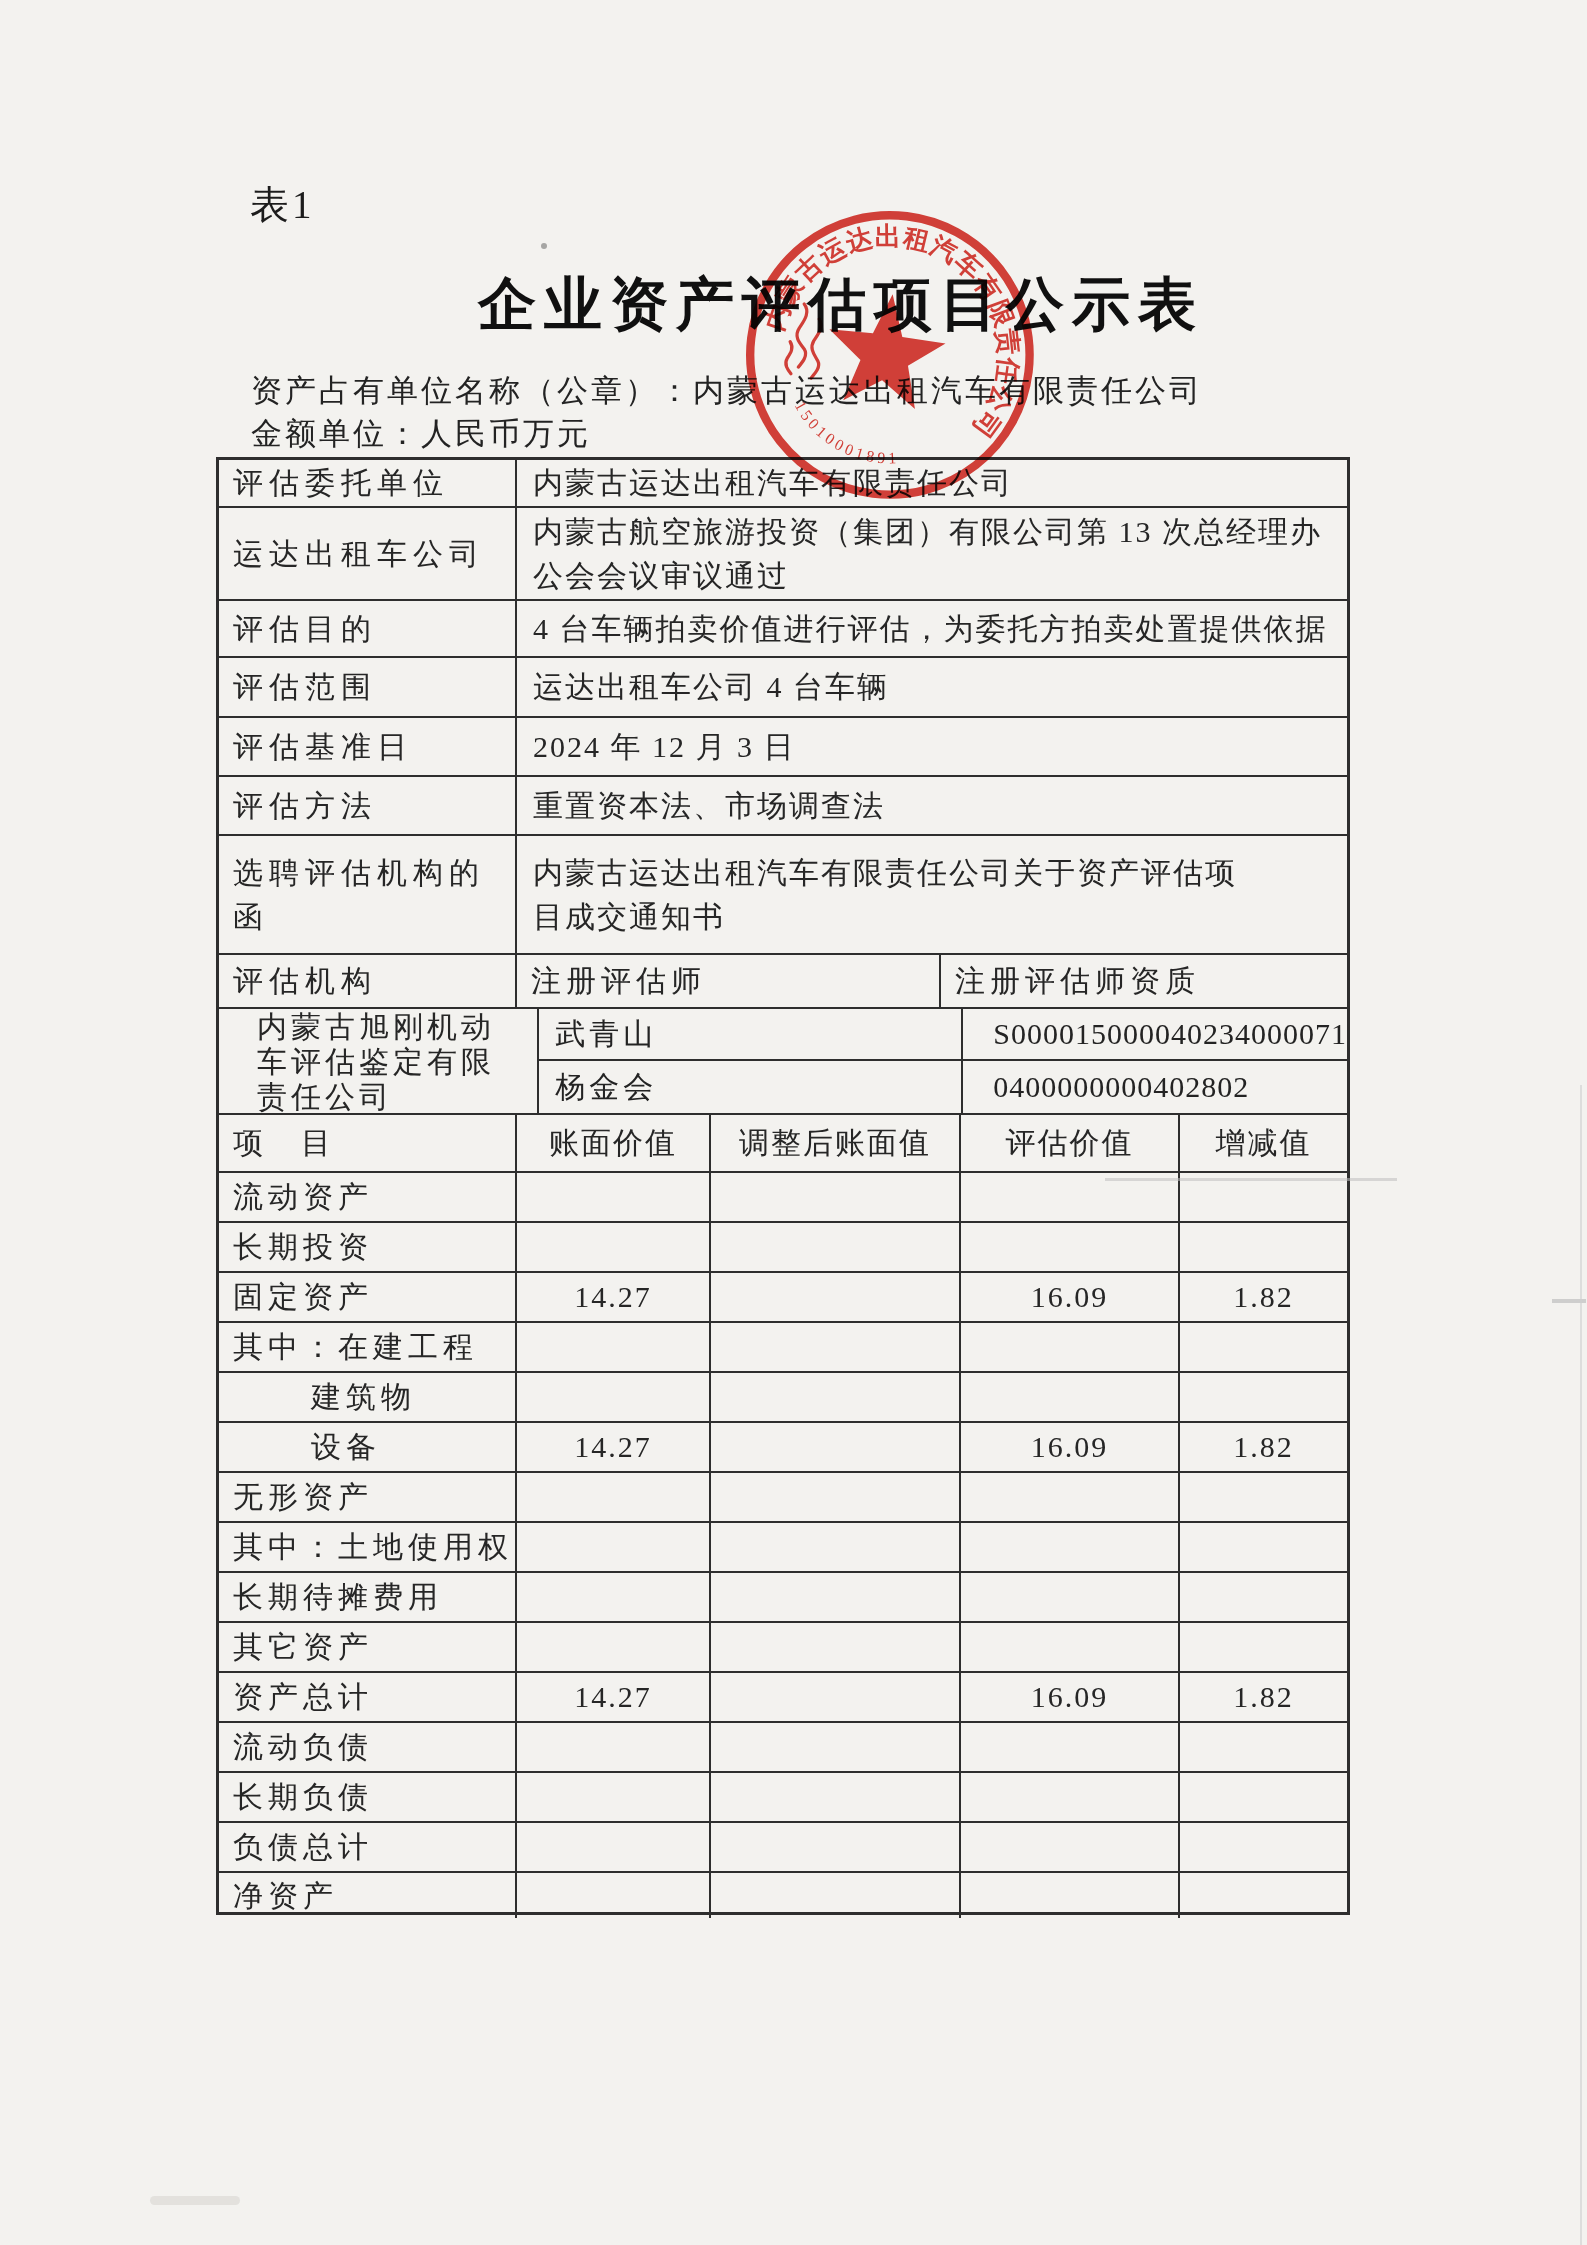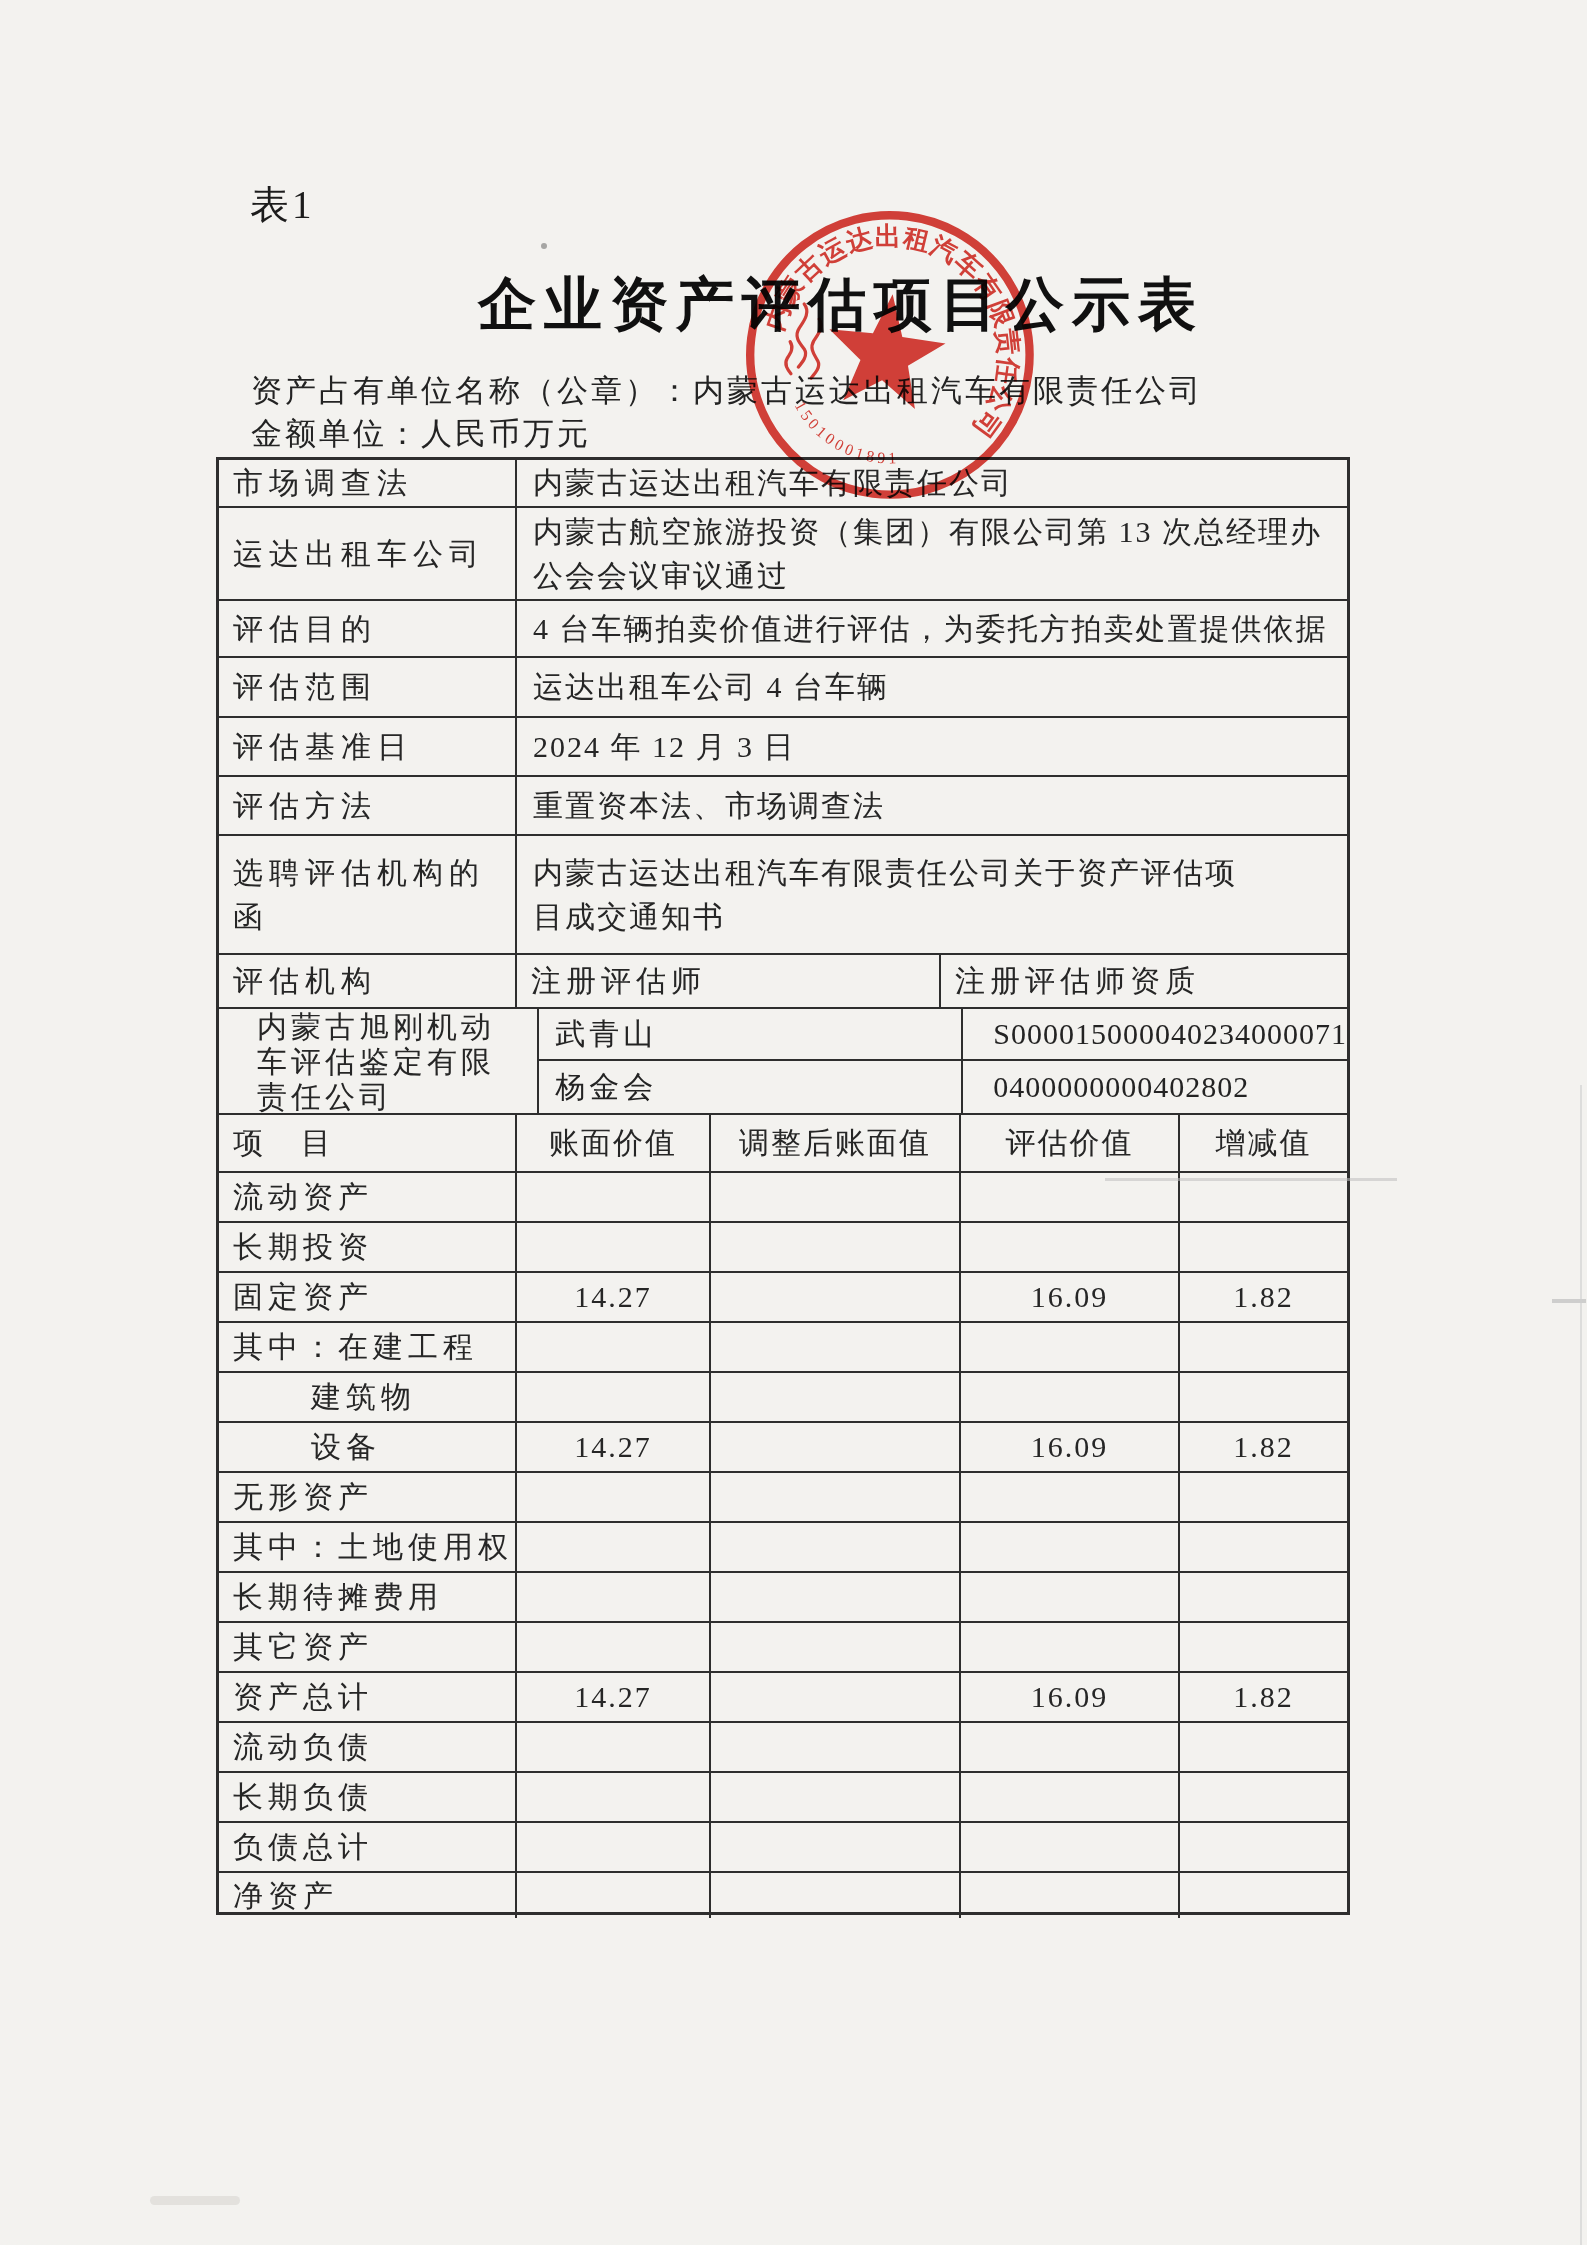--- a/index.html
+++ b/index.html
@@ -79,21 +79,21 @@
 <div class="page">
 
   <div class="page-label">表1</div>
   <h1 class="doc-title">企业资产评估项目公示表</h1>
   <div class="holder-line">资产占有单位名称（公章）：内蒙古运达出租汽车有限责任公司</div>
   <div class="unit-line">金额单位：人民币万元</div>
 
   <div class="tbl">
 
     <div class="row" style="height:48px">
-      <div class="cell w-label">市场调查法</div>
+      <div class="cell w-label">评估委托单位</div>
       <div class="cell value">内蒙古运达出租汽车有限责任公司</div>
     </div>
     <div class="row" style="height:93px">
       <div class="cell w-label">运达出租车公司</div>
       <div class="cell value wrapv">内蒙古航空旅游投资（集团）有限公司第 13 次总经理办公会会议审议通过</div>
     </div>
     <div class="row" style="height:57px">
       <div class="cell w-label">评估目的</div>
       <div class="cell value">4 台车辆拍卖价值进行评估，为委托方拍卖处置提供依据</div>
     </div>

